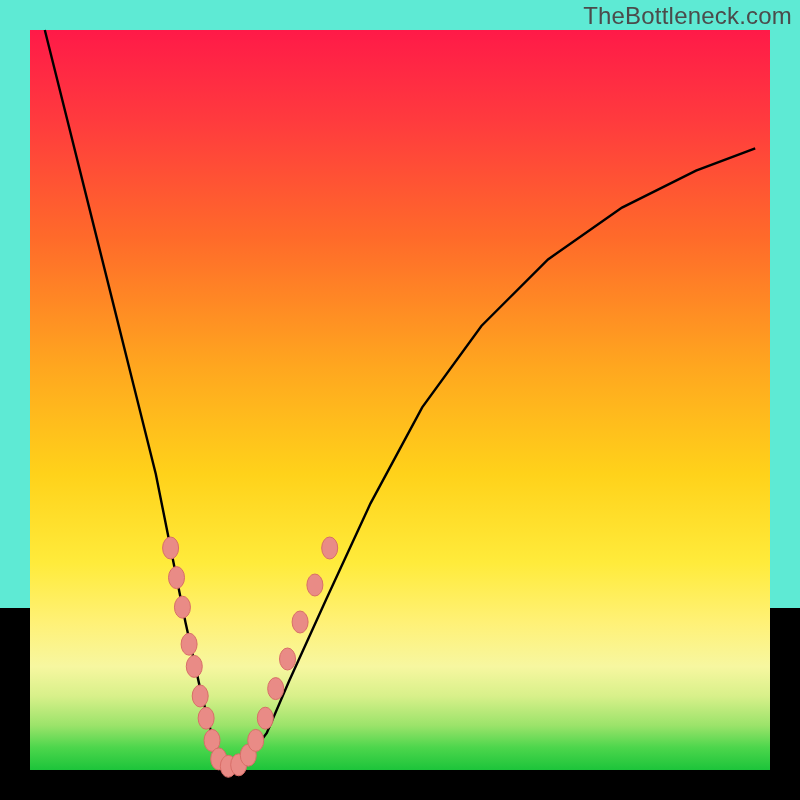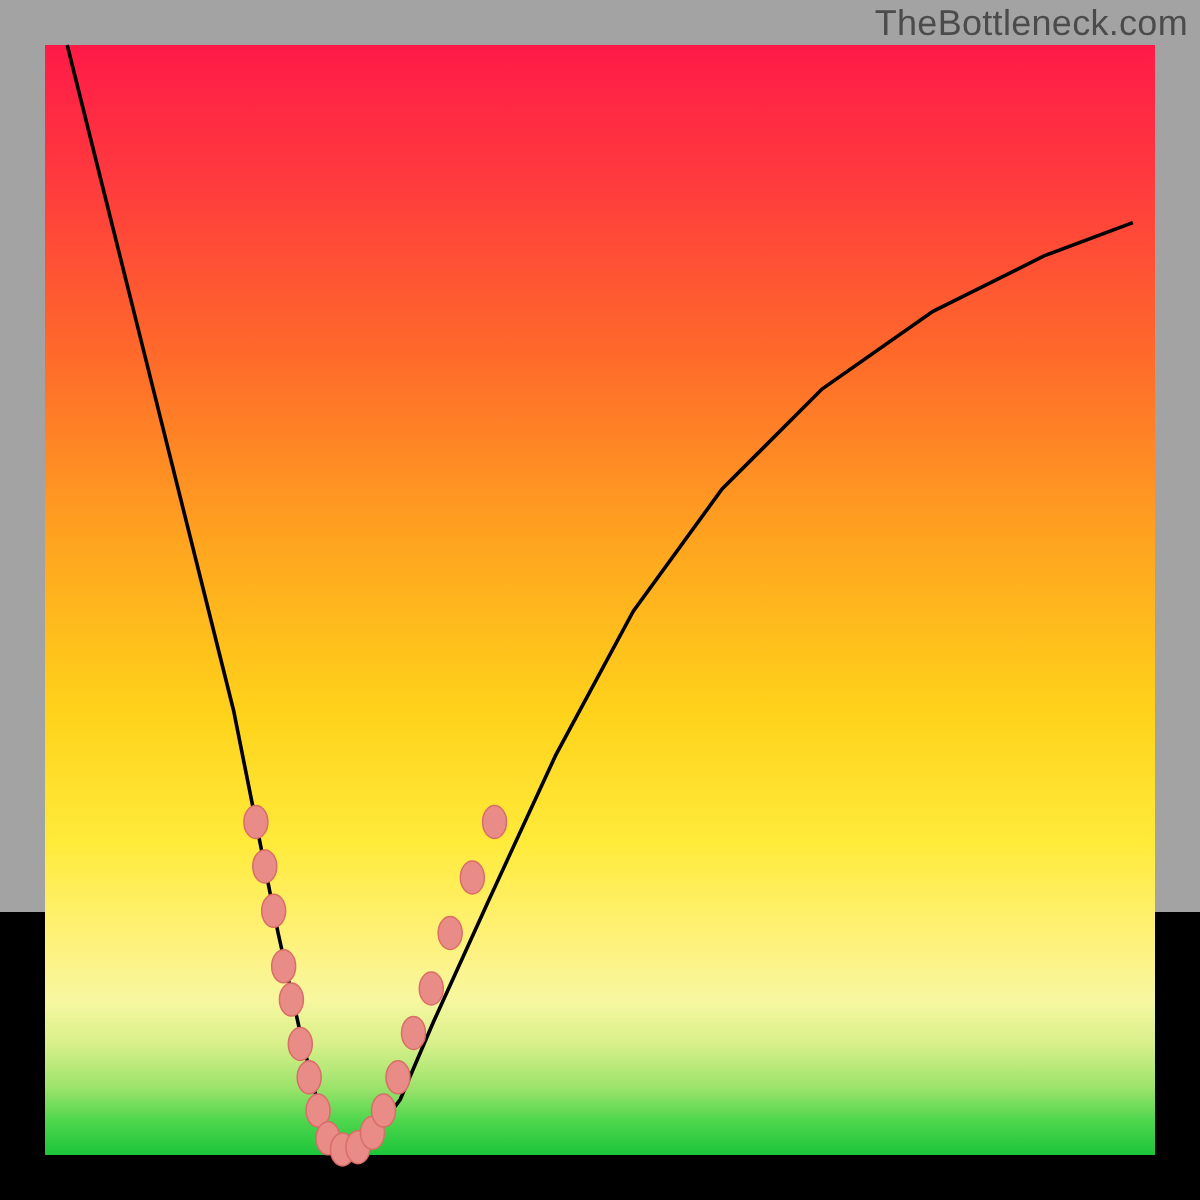--- a/index.html
+++ b/index.html
@@ -8,21 +8,21 @@
     width: 800px;
     height: 800px;
     overflow: hidden;
     background: #000;
     font-family: Arial, Helvetica, sans-serif;
   }
   .frame {
     position: relative;
     width: 800px;
     height: 608px;
-    background: #a3a3a3;
+    background: #5eead4;
   }
   .plot-area {
     position: absolute;
     left: 30px;
     top: 30px;
     width: 740px;
     height: 740px;
     
     background: linear-gradient(
       to bottom,

